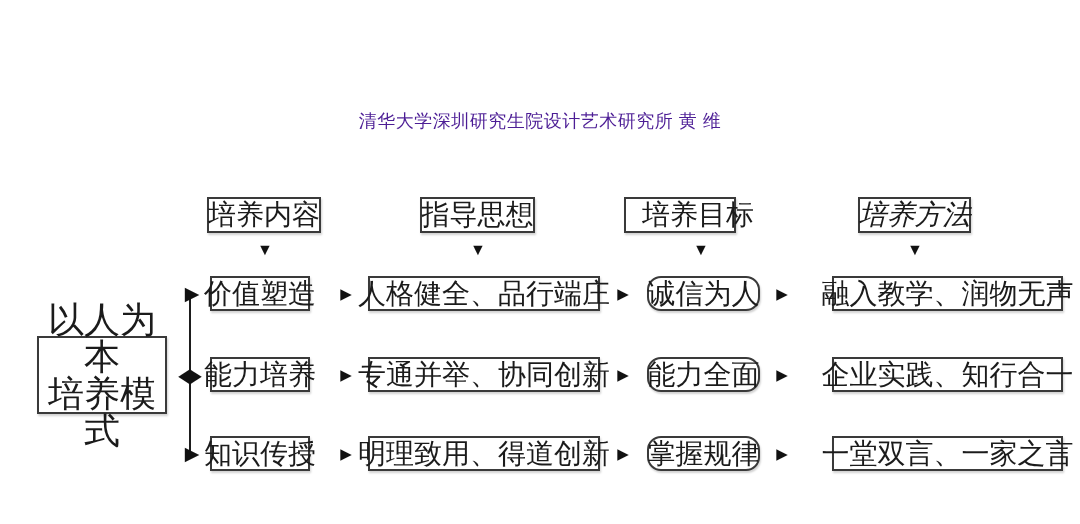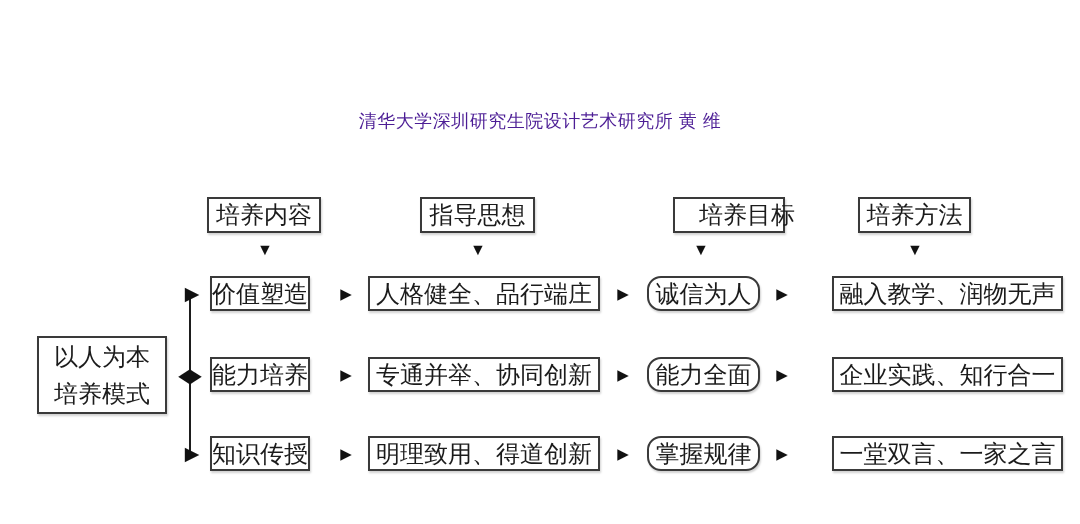--- a/index.html
+++ b/index.html
@@ -32,42 +32,42 @@
   }
   .box {
     position: absolute;
     box-sizing: border-box;
     background: #ffffff;
     border: 2px solid #3a3a3a;
     box-shadow: 1px 2px 2px rgba(0,0,0,0.18);
     display: flex;
     align-items: center;
     justify-content: center;
-    font-size: 24px;
+    font-size: 28px;
     white-space: nowrap;
     color: #1b1b1b;
   }
   .hdr { top: 197px; height: 36px; }
   .h1 { left: 207px; width: 114px; }
   .h2 { left: 420px; width: 115px; }
-  .h3 { left: 673px; width: 112px; padding-left: 36px; }
-  .h4 { left: 858px; width: 113px; }
+  .h3 { left: 624px; width: 112px; padding-left: 36px; }
+  .h4 { left: 858px; width: 113px; font-style: italic; }
 
   .r1 { top: 276px; }
   .r2 { top: 357px; }
   .r3 { top: 436px; }
   .row-box { height: 35px; }
   .c1 { left: 210px; width: 100px; }
   .c2 { left: 368px; width: 232px; }
   .c3 { left: 647px; width: 113px; border-radius: 14px; }
   .c4 { left: 804px; width: 231px; margin-left: 28px; }
 
   .root-box {
     left: 37px; top: 336px; width: 130px; height: 78px;
-    font-size: 24px;
+    font-size: 36px;
     line-height: 37px;
     white-space: pre-line;
     text-align: center;
   }
 
   .glyph {
     position: absolute;
     color: #111111;
     line-height: 20px;
     text-align: center;

